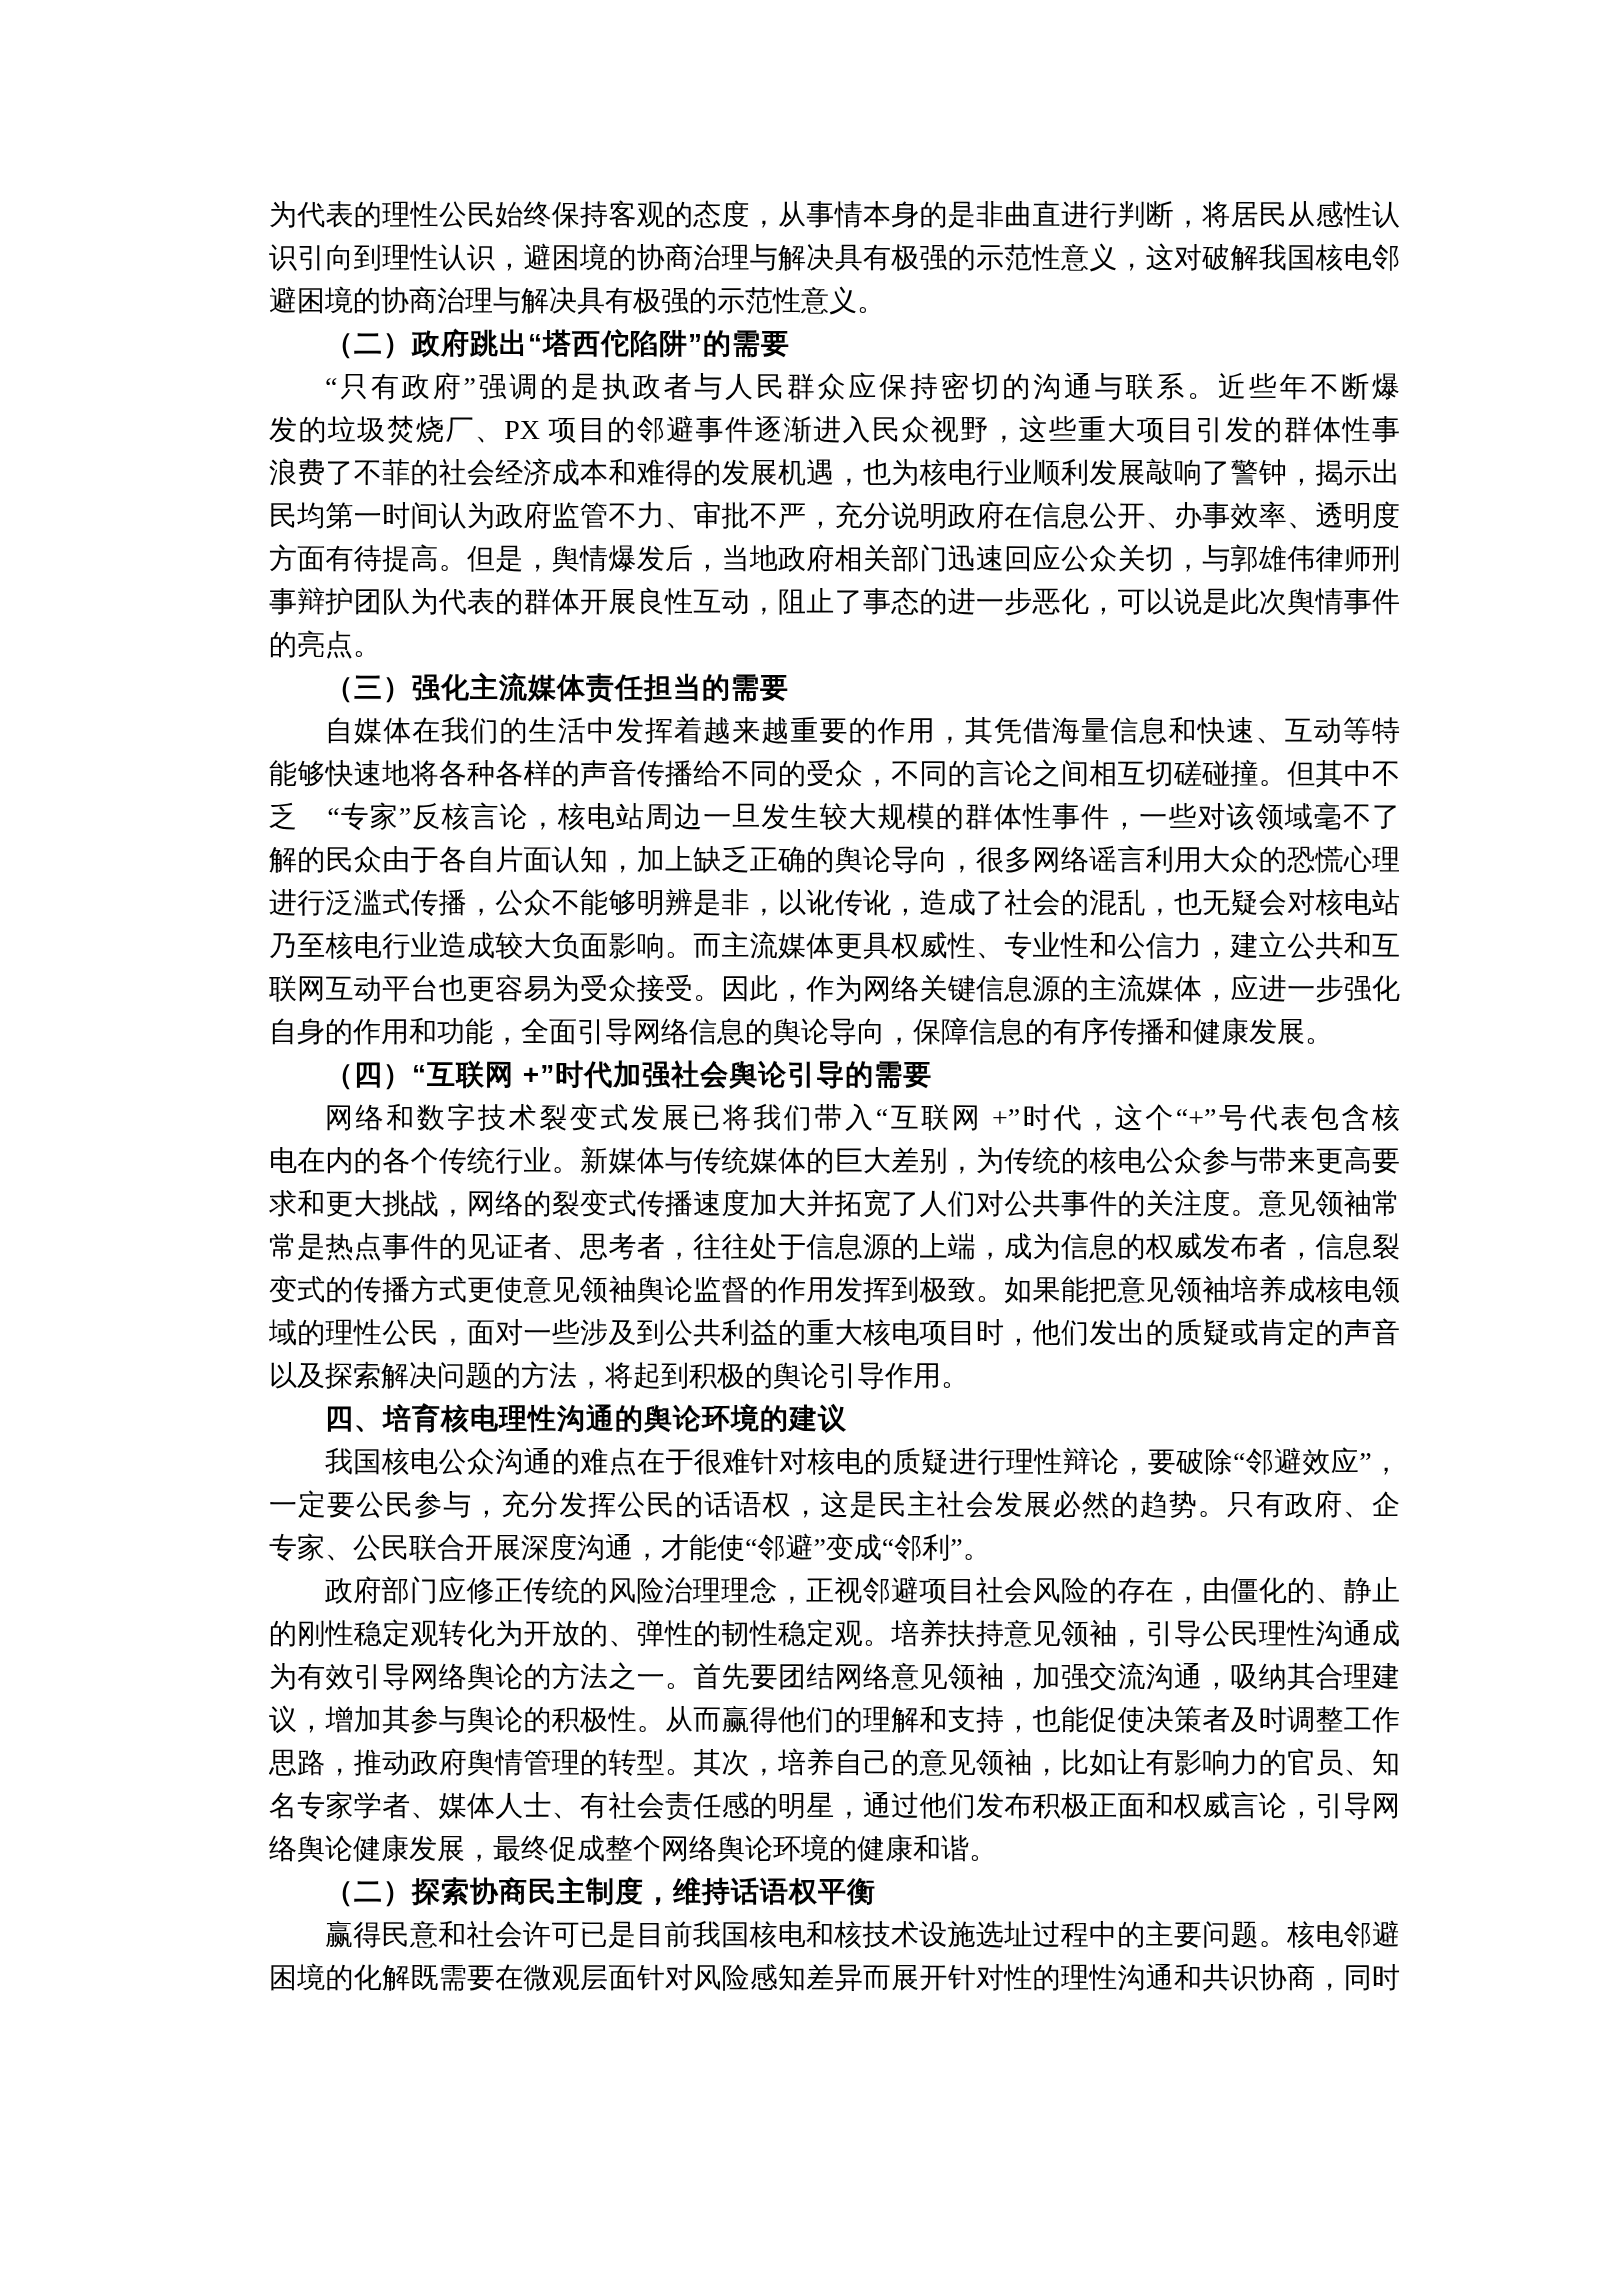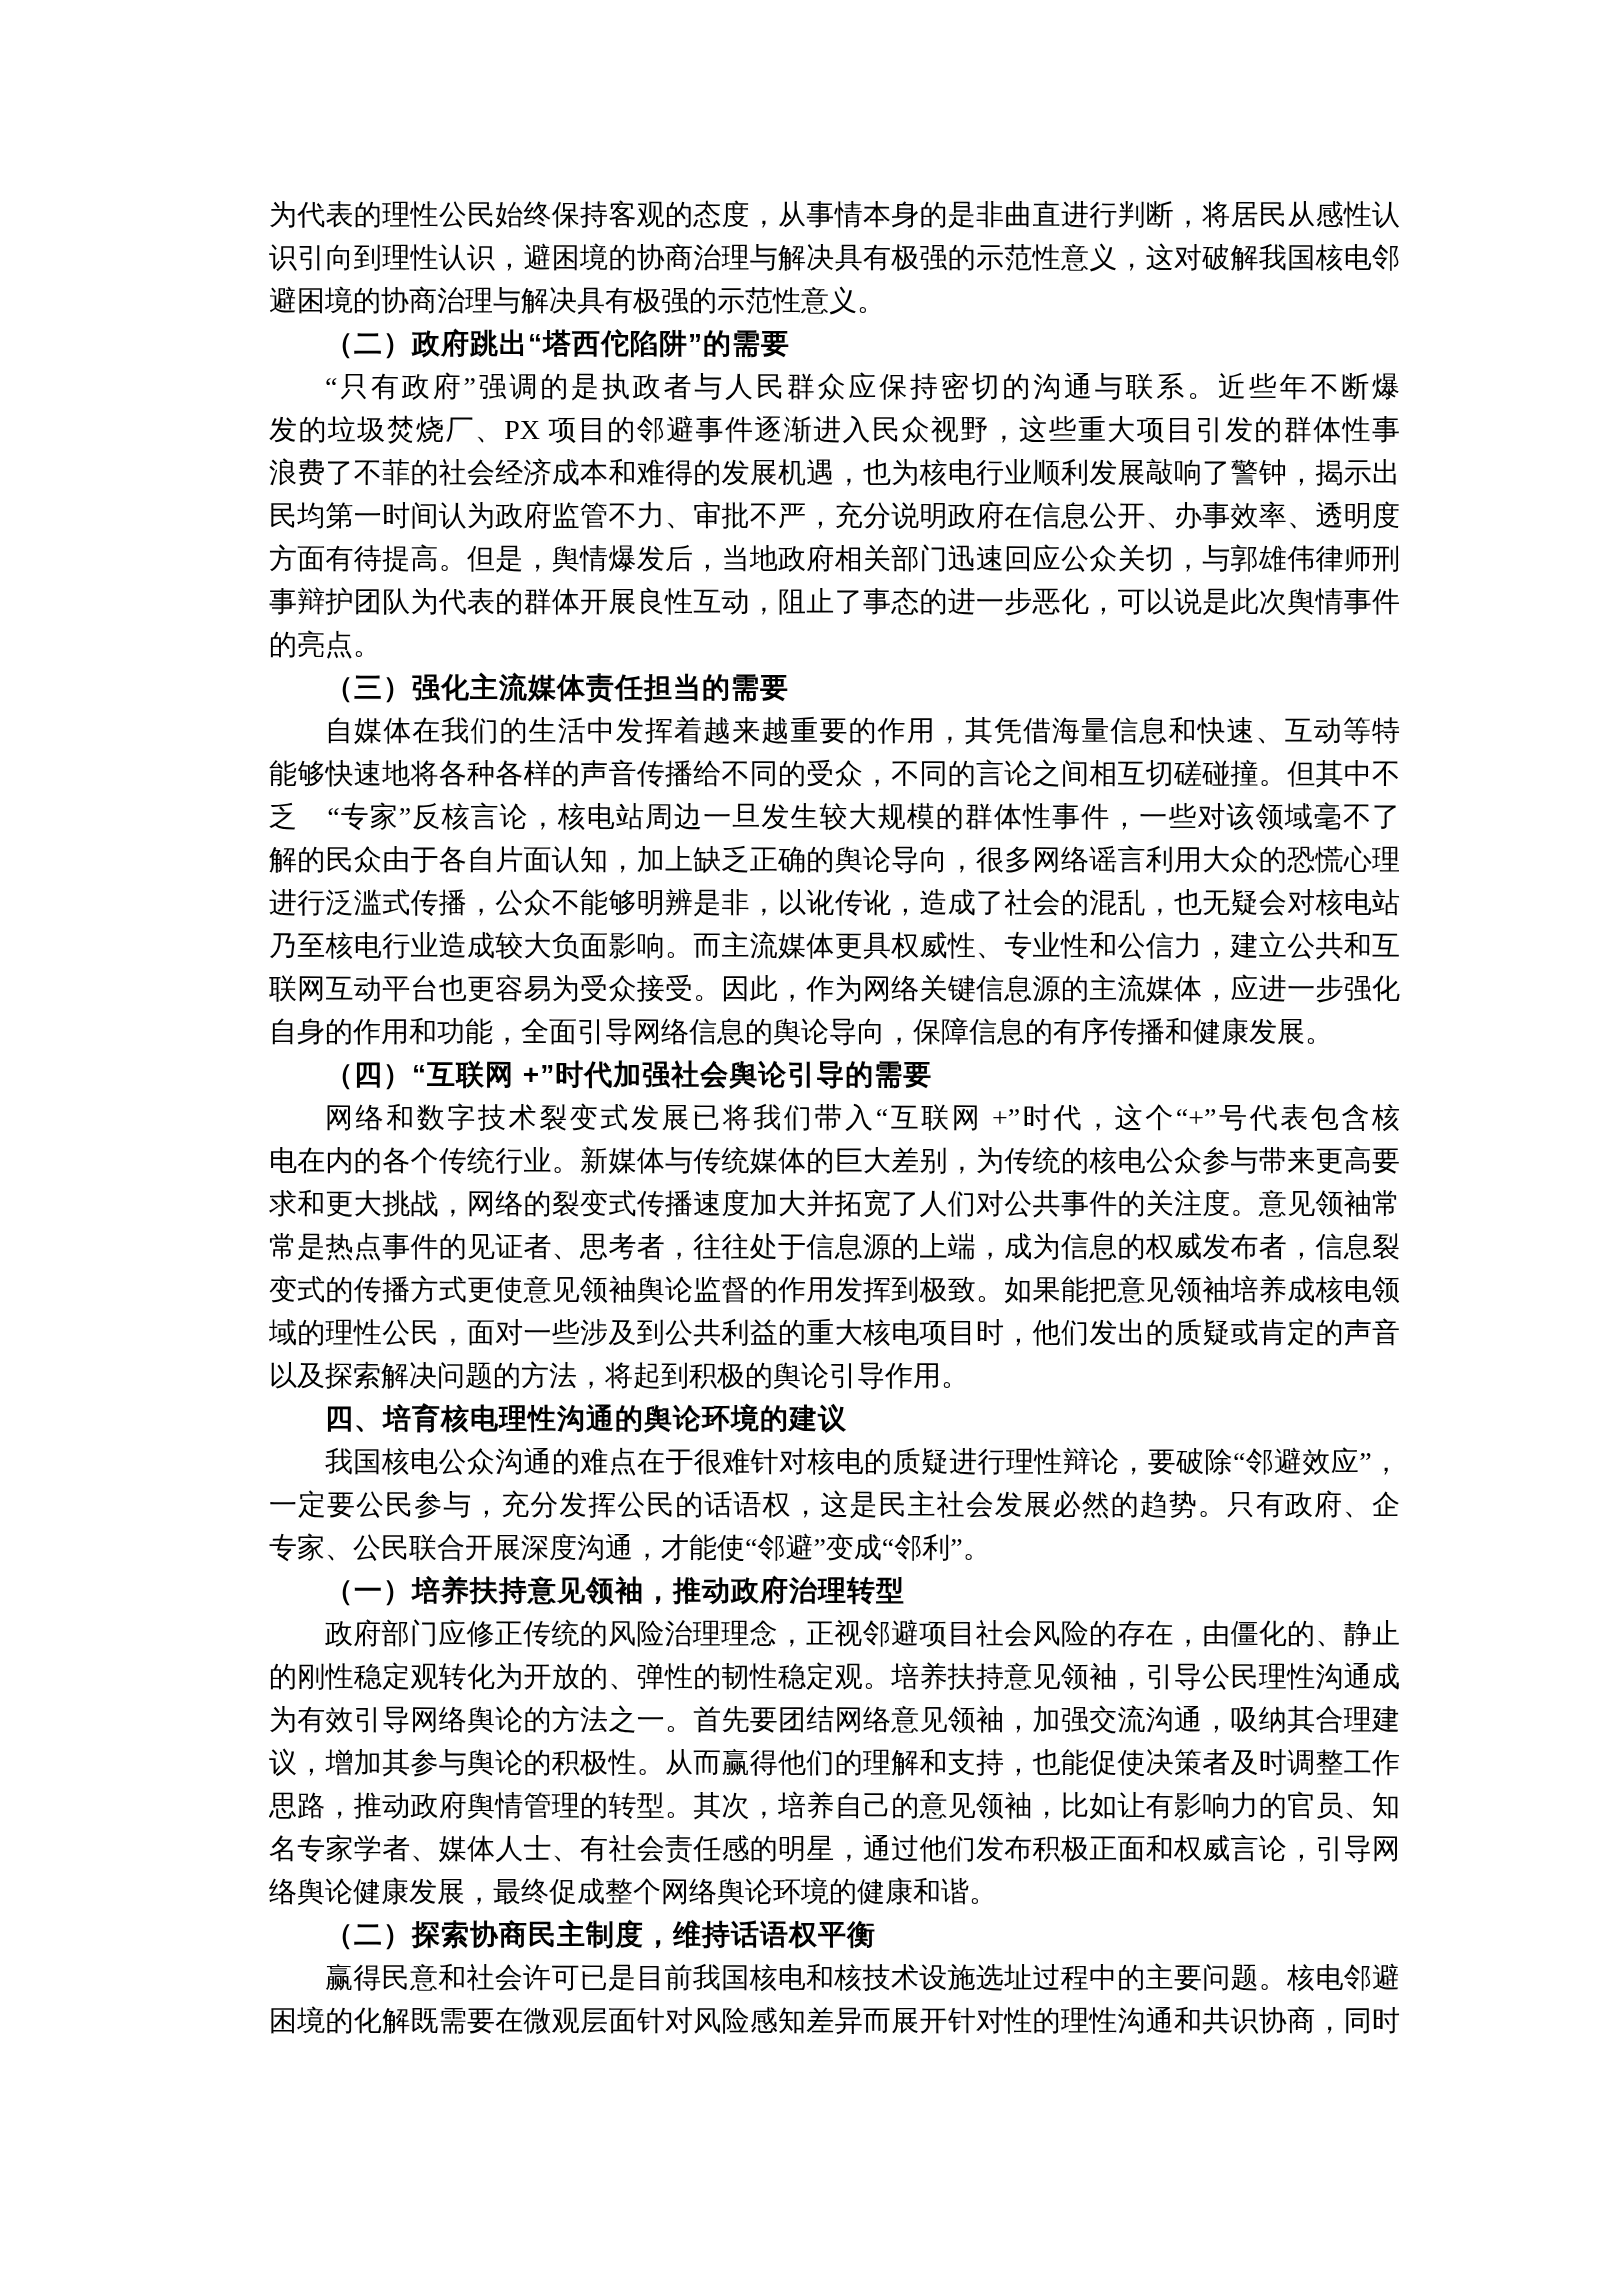--- a/index.html
+++ b/index.html
@@ -78,21 +78,20 @@
       <div class="line body">电在内的各个传统行业。新媒体与传统媒体的巨大差别，为传统的核电公众参与带来更高要</div>
       <div class="line body">求和更大挑战，网络的裂变式传播速度加大并拓宽了人们对公共事件的关注度。意见领袖常</div>
       <div class="line body">常是热点事件的见证者、思考者，往往处于信息源的上端，成为信息的权威发布者，信息裂</div>
       <div class="line body">变式的传播方式更使意见领袖舆论监督的作用发挥到极致。如果能把意见领袖培养成核电领</div>
       <div class="line body">域的理性公民，面对一些涉及到公共利益的重大核电项目时，他们发出的质疑或肯定的声音</div>
       <div class="line body para-end">以及探索解决问题的方法，将起到积极的舆论引导作用。</div>
       <div class="line heading h1">四、培育核电理性沟通的舆论环境的建议</div>
       <div class="line body indent">我国核电公众沟通的难点在于很难针对核电的质疑进行理性辩论，要破除“邻避效应”，</div>
       <div class="line body">一定要公民参与，充分发挥公民的话语权，这是民主社会发展必然的趋势。只有政府、企业、</div>
       <div class="line body para-end">专家、公民联合开展深度沟通，才能使“邻避”变成“邻利”。</div>
-      <div class="line heading h2">（一）培养扶持意见领袖，推动政府治理转型</div>
       <div class="line body indent">政府部门应修正传统的风险治理理念，正视邻避项目社会风险的存在，由僵化的、静止</div>
       <div class="line body">的刚性稳定观转化为开放的、弹性的韧性稳定观。培养扶持意见领袖，引导公民理性沟通成</div>
       <div class="line body">为有效引导网络舆论的方法之一。首先要团结网络意见领袖，加强交流沟通，吸纳其合理建</div>
       <div class="line body">议，增加其参与舆论的积极性。从而赢得他们的理解和支持，也能促使决策者及时调整工作</div>
       <div class="line body">思路，推动政府舆情管理的转型。其次，培养自己的意见领袖，比如让有影响力的官员、知</div>
       <div class="line body">名专家学者、媒体人士、有社会责任感的明星，通过他们发布积极正面和权威言论，引导网</div>
       <div class="line body para-end">络舆论健康发展，最终促成整个网络舆论环境的健康和谐。</div>
       <div class="line heading h2">（二）探索协商民主制度，维持话语权平衡</div>
       <div class="line body indent">赢得民意和社会许可已是目前我国核电和核技术设施选址过程中的主要问题。核电邻避</div>
       <div class="line body">困境的化解既需要在微观层面针对风险感知差异而展开针对性的理性沟通和共识协商，同时</div>

